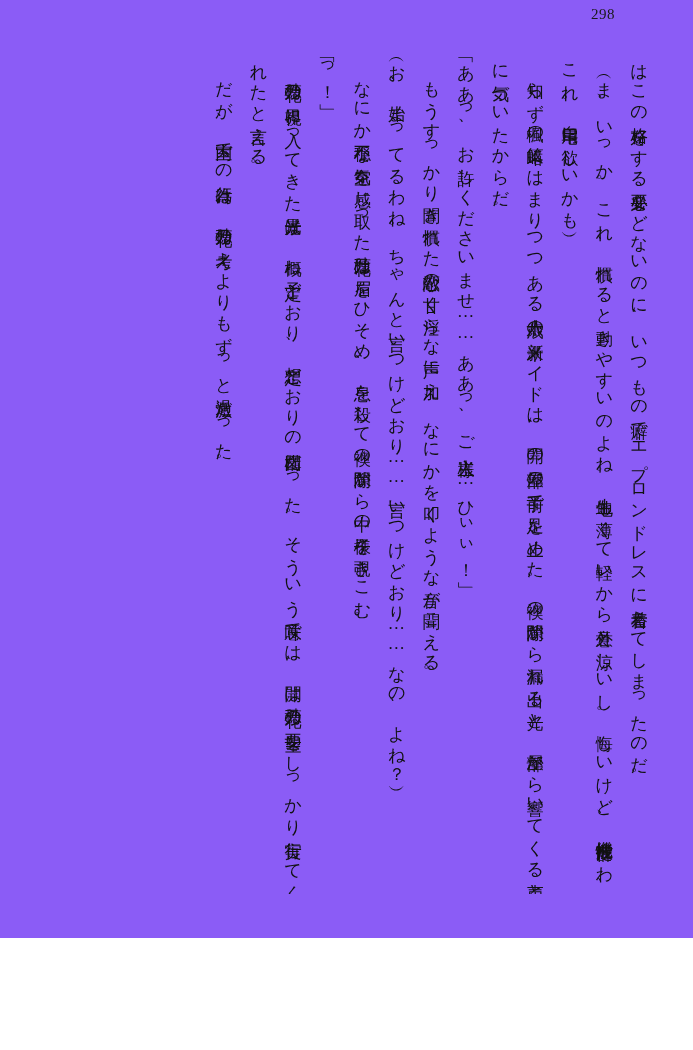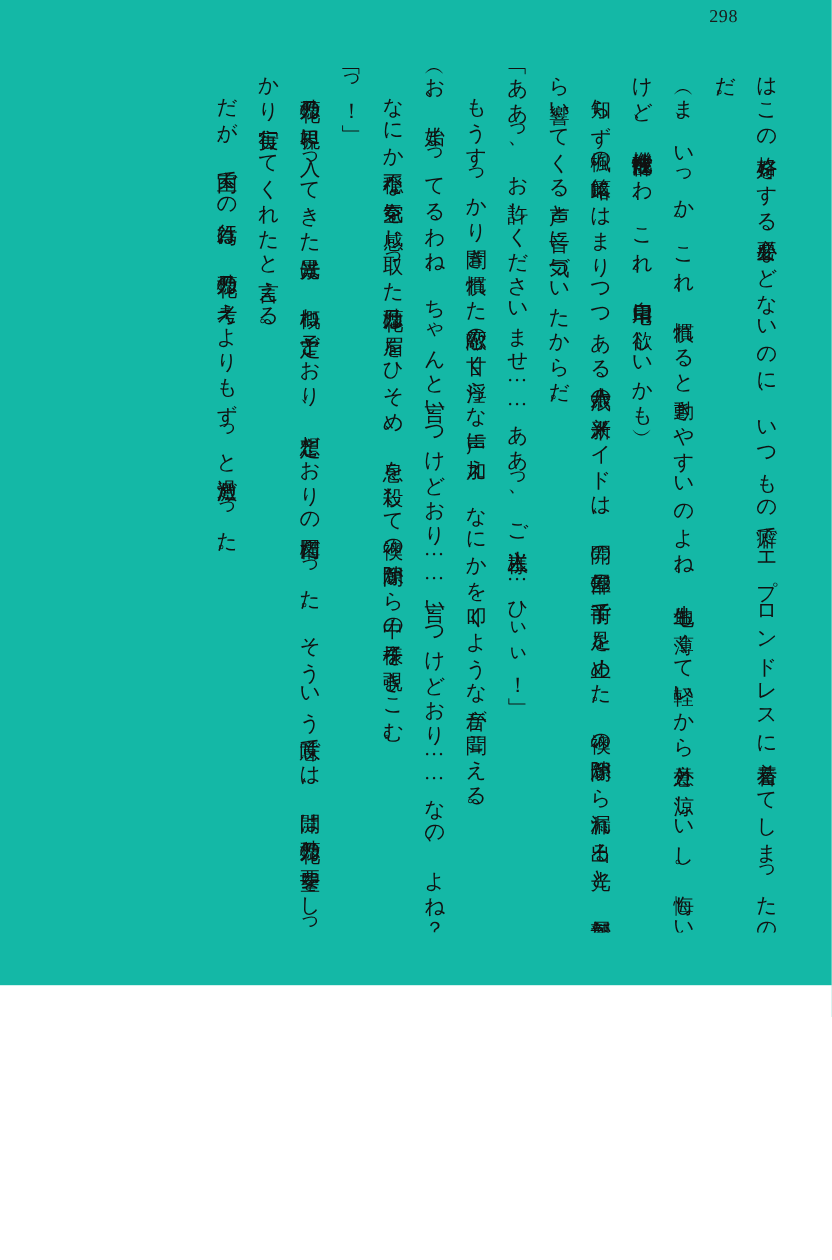--- a/index.html
+++ b/index.html
@@ -12,22 +12,22 @@
     height: 1050px;
     font-family: "Liberation Serif", "DejaVu Serif", serif;
     color: #111111;
     position: relative;
     overflow: hidden;
   }
   .page {
     position: absolute;
     inset: 0;
     width: 693px;
-    height: 821px;
-    background: #14b8a6;
+    height: 938px;
+    background: #8b5cf6;
   }
   .page-number {
     position: absolute;
     top: 6px;
     right: 78px;
     font-size: 15px;
     letter-spacing: 0.5px;
     color: #1a1a1a;
     font-family: "Liberation Serif", "DejaVu Serif", serif;
   }

